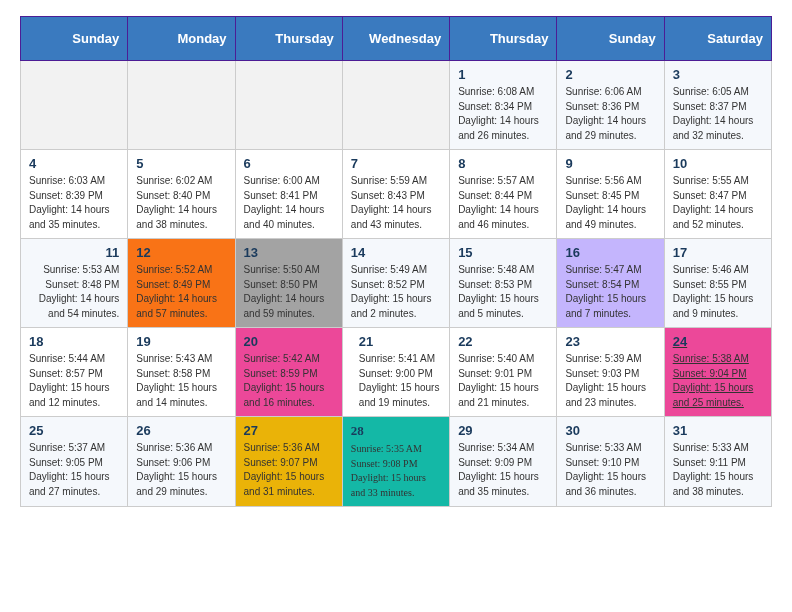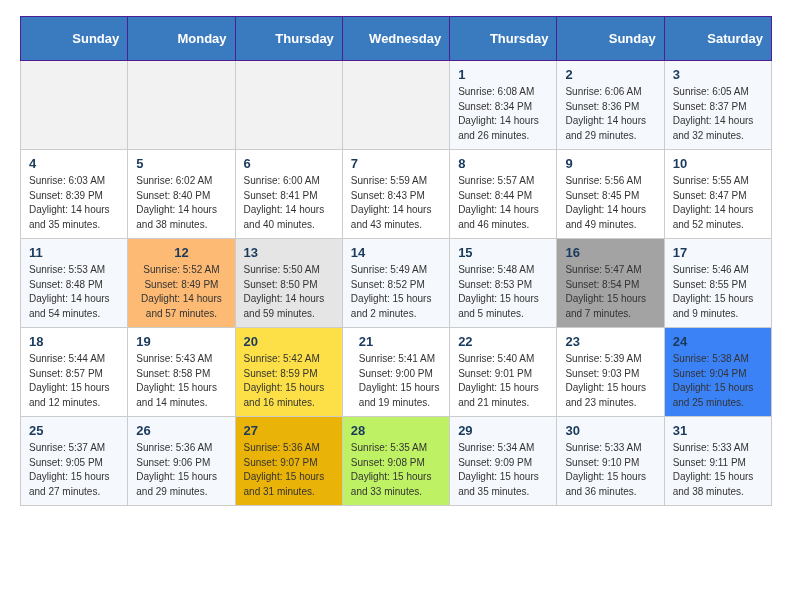--- a/index.html
+++ b/index.html
@@ -158,93 +158,93 @@
           <td style="background: rgb(255, 255, 255);">
             <span class="day-num">9</span>
             <div class="day-info">Sunrise: 5:56 AM<br>Sunset: 8:45 PM<br>Daylight: 14 hours and 49 minutes.</div>
           </td>
           <td style="background: rgb(255, 255, 255);">
             <span class="day-num">10</span>
             <div class="day-info">Sunrise: 5:55 AM<br>Sunset: 8:47 PM<br>Daylight: 14 hours and 52 minutes.</div>
           </td>
         </tr>
         <tr>
-          <td style="background: rgb(245, 248, 252);">
+          <td style="background: rgb(245, 248, 252); text-align: right;">
             <span class="day-num">11</span>
             <div class="day-info">Sunrise: 5:53 AM<br>Sunset: 8:48 PM<br>Daylight: 14 hours and 54 minutes.</div>
           </td>
-          <td style="background: #fdba74; text-align: center;">
+          <td style="background: #f97316;">
             <span class="day-num">12</span>
             <div class="day-info">Sunrise: 5:52 AM<br>Sunset: 8:49 PM<br>Daylight: 14 hours and 57 minutes.</div>
           </td>
-          <td style="background: #e5e5e5;">
+          <td style="background: #a3a3a3;">
             <span class="day-num">13</span>
             <div class="day-info">Sunrise: 5:50 AM<br>Sunset: 8:50 PM<br>Daylight: 14 hours and 59 minutes.</div>
           </td>
           <td style="background: rgb(245, 248, 252);">
             <span class="day-num">14</span>
             <div class="day-info">Sunrise: 5:49 AM<br>Sunset: 8:52 PM<br>Daylight: 15 hours and 2 minutes.</div>
           </td>
           <td style="background: rgb(245, 248, 252); margin-top: 12px;">
             <span class="day-num">15</span>
             <div class="day-info">Sunrise: 5:48 AM<br>Sunset: 8:53 PM<br>Daylight: 15 hours and 5 minutes.</div>
           </td>
-          <td style="background: #a3a3a3;">
+          <td style="background: #c4b5fd;">
             <span class="day-num">16</span>
             <div class="day-info">Sunrise: 5:47 AM<br>Sunset: 8:54 PM<br>Daylight: 15 hours and 7 minutes.</div>
           </td>
           <td style="background: rgb(245, 248, 252);">
             <span class="day-num">17</span>
             <div class="day-info">Sunrise: 5:46 AM<br>Sunset: 8:55 PM<br>Daylight: 15 hours and 9 minutes.</div>
           </td>
         </tr>
         <tr>
           <td style="background: rgb(255, 255, 255);">
             <span class="day-num">18</span>
             <div class="day-info">Sunrise: 5:44 AM<br>Sunset: 8:57 PM<br>Daylight: 15 hours and 12 minutes.</div>
           </td>
           <td style="background: rgb(255, 255, 255);">
             <span class="day-num">19</span>
             <div class="day-info">Sunrise: 5:43 AM<br>Sunset: 8:58 PM<br>Daylight: 15 hours and 14 minutes.</div>
           </td>
-          <td style="background: #fde047;">
+          <td style="background: #ec4899;">
             <span class="day-num">20</span>
             <div class="day-info">Sunrise: 5:42 AM<br>Sunset: 8:59 PM<br>Daylight: 15 hours and 16 minutes.</div>
           </td>
           <td style="background: rgb(255, 255, 255); padding-left: 16px;">
             <span class="day-num">21</span>
             <div class="day-info">Sunrise: 5:41 AM<br>Sunset: 9:00 PM<br>Daylight: 15 hours and 19 minutes.</div>
           </td>
           <td style="background: rgb(255, 255, 255);">
             <span class="day-num">22</span>
             <div class="day-info">Sunrise: 5:40 AM<br>Sunset: 9:01 PM<br>Daylight: 15 hours and 21 minutes.</div>
           </td>
           <td style="background: rgb(255, 255, 255);">
             <span class="day-num">23</span>
             <div class="day-info">Sunrise: 5:39 AM<br>Sunset: 9:03 PM<br>Daylight: 15 hours and 23 minutes.</div>
           </td>
-          <td style="background: #3b82f6;">
+          <td style="background: #ec4899; text-decoration: underline;">
             <span class="day-num">24</span>
             <div class="day-info">Sunrise: 5:38 AM<br>Sunset: 9:04 PM<br>Daylight: 15 hours and 25 minutes.</div>
           </td>
         </tr>
         <tr>
           <td style="background: rgb(245, 248, 252);">
             <span class="day-num">25</span>
             <div class="day-info">Sunrise: 5:37 AM<br>Sunset: 9:05 PM<br>Daylight: 15 hours and 27 minutes.</div>
           </td>
           <td style="background: rgb(245, 248, 252);">
             <span class="day-num">26</span>
             <div class="day-info">Sunrise: 5:36 AM<br>Sunset: 9:06 PM<br>Daylight: 15 hours and 29 minutes.</div>
           </td>
           <td style="background: #eab308; margin-top: 36px;">
             <span class="day-num">27</span>
             <div class="day-info">Sunrise: 5:36 AM<br>Sunset: 9:07 PM<br>Daylight: 15 hours and 31 minutes.</div>
           </td>
-          <td style="background: #bef264;">
+          <td style="background: #14b8a6; font-family: Liberation Serif, serif;">
             <span class="day-num">28</span>
             <div class="day-info">Sunrise: 5:35 AM<br>Sunset: 9:08 PM<br>Daylight: 15 hours and 33 minutes.</div>
           </td>
           <td style="background: rgb(245, 248, 252);">
             <span class="day-num">29</span>
             <div class="day-info">Sunrise: 5:34 AM<br>Sunset: 9:09 PM<br>Daylight: 15 hours and 35 minutes.</div>
           </td>
           <td style="background: rgb(245, 248, 252);">
             <span class="day-num">30</span>
             <div class="day-info">Sunrise: 5:33 AM<br>Sunset: 9:10 PM<br>Daylight: 15 hours and 36 minutes.</div>

